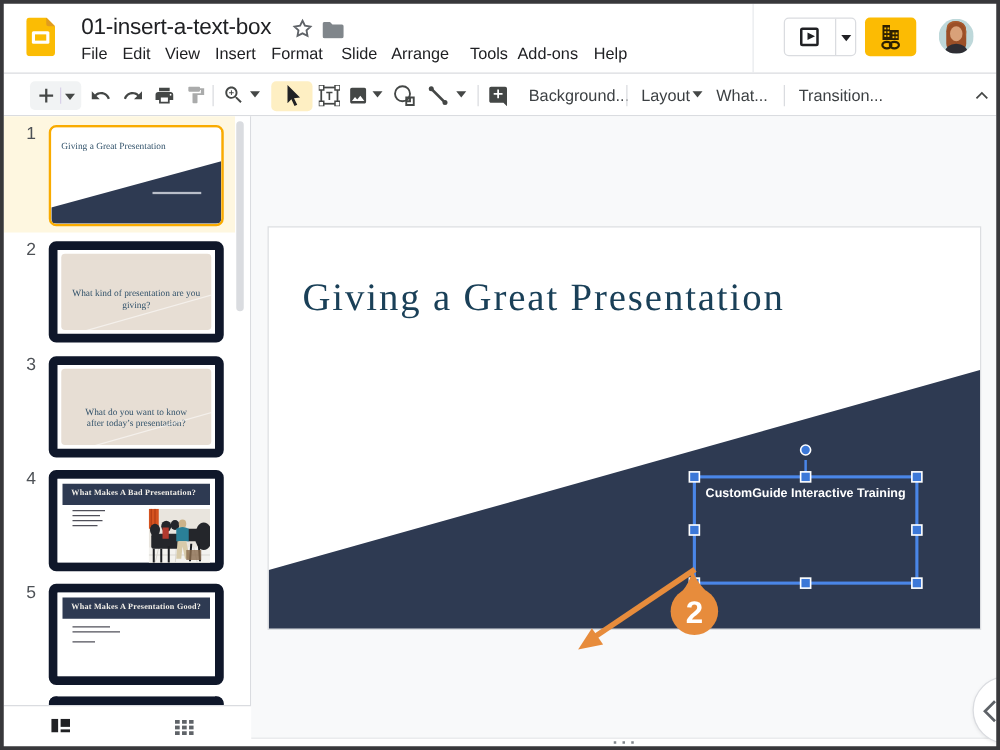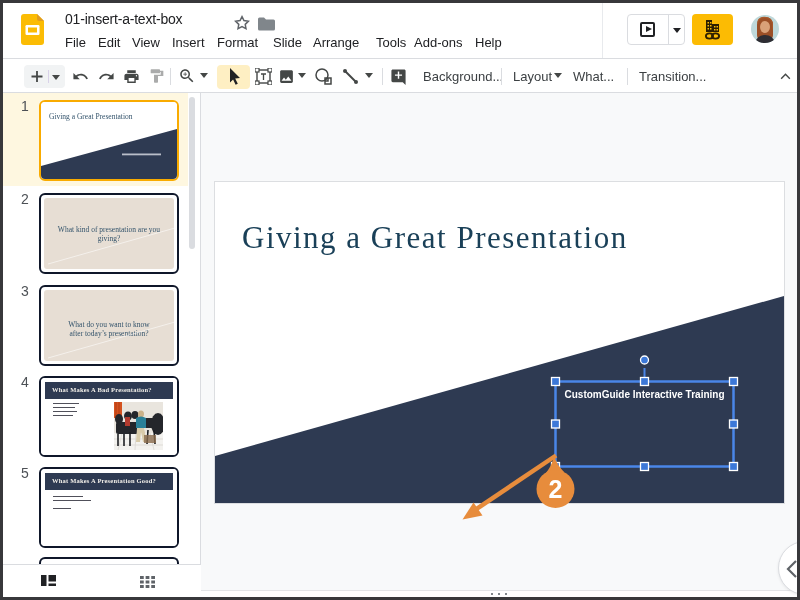--- a/index.html
+++ b/index.html
@@ -7,21 +7,21 @@
   body { font-family:"Liberation Sans", sans-serif; position:relative; background:#fff; }
   .abs { position:absolute; }
   
   #frame { position:absolute; inset:0; border:3px solid #38383b; z-index:999; pointer-events:none; }
 
   
   #header { position:absolute; left:3px; top:3px; width:794px; height:55px; background:#fff; }
   #hdiv { position:absolute; left:602px; top:3px; width:1px; height:55px; background:#e8eaed; }
   
   #logo { position:absolute; left:21px; top:14px; width:23px; height:31px; }
-  #title { position:absolute; left:65px; top:11px; font-size:14px; color:#202124; letter-spacing:-0.2px; }
+  #title { position:absolute; left:65px; top:11px; font-size:18px; color:#202124; letter-spacing:-0.2px; }
   #star { position:absolute; left:233px; top:14px; width:18px; height:18px; color:#5f6368; font-size:17px; }
   #folder { position:absolute; left:258px; top:17px; }
   #menus { position:absolute; left:0; top:35px; font-size:13px; color:#202124; }
   #menus span { position:absolute; top:0; white-space:nowrap; }
   
   #present { position:absolute; left:627px; top:14px; width:58px; height:31px; border:1px solid #dadce0; border-radius:4px; background:#fff; }
   #present .pdiv { position:absolute; left:40px; top:0; width:1px; height:29px; background:#dadce0; }
   #present .caret { position:absolute; left:45px; top:13px; width:0; height:0; border-left:4.5px solid transparent; border-right:4.5px solid transparent; border-top:5px solid #202124; }
   #presicon { position:absolute; left:12px; top:7px; width:15px; height:15px; border:2px solid #202124; border-radius:2px; }
   #presicon:after { content:""; position:absolute; left:3.5px; top:2px; width:0; height:0; border-top:3.5px solid transparent; border-bottom:3.5px solid transparent; border-left:6px solid #202124; }
@@ -33,21 +33,21 @@
   .tsep { position:absolute; top:9px; width:1px; height:17px; background:#dadce0; }
   .ttext { position:absolute; top:10px; font-size:13px; color:#3c4043; }
   .caretdn { position:absolute; width:0; height:0; border-left:4px solid transparent; border-right:4px solid transparent; border-top:5px solid #444746; }
   #plusbtn { position:absolute; left:21px; top:6px; width:41px; height:23px; background:#f1f3f4; border-radius:4px; }
   #chevup { position:absolute; left:776px; top:11px; }
 
   
   #lpanel { position:absolute; left:3px; top:93px; width:198px; height:471px; background:#fff; border-right:1px solid #dadce0; }
   #sel-row { position:absolute; left:0; top:0; width:185px; height:93px; background:#fef7e0; }
   .snum { position:absolute; left:10px; width:24px; text-align:center; font-size:14px; color:#4d5156; }
-  .thumb { position:absolute; left:36px; width:140px; height:81px; border:2px solid #0f172a; border-radius:6px; background:#fff; overflow:hidden; }
+  .thumb { position:absolute; left:36px; width:140px; height:81px; border:7px solid #0f172a; border-radius:6px; background:#fff; overflow:hidden; }
   .thumb1 { border:2px solid #f9ab00; }
   #scrollbar { position:absolute; left:186px; top:4px; width:6px; height:152px; background:#dadce0; border-radius:3px; }
   #lbottom { position:absolute; left:3px; top:564px; width:198px; height:33px; background:#fff; border-top:1px solid #dadce0; }
 
   
   #canvas { position:absolute; left:201px; top:93px; width:596px; height:497px; background:#f8f9fa; }
   #slide { position:absolute; left:13px; top:88px; width:571px; height:323px; background:#fff; border:1px solid #dcdee1; }
   #slidetitle { position:absolute; left:27px; top:38px; font-family:"Liberation Serif", serif; font-size:31px; letter-spacing:1.5px; color:#1a4058; }
   #bstrip { position:absolute; left:201px; top:590px; width:596px; height:7px; background:#fff; border-top:1px solid #e3e5e8; }
   #dots { position:absolute; left:290px; top:2px; display:flex; gap:5px; }

